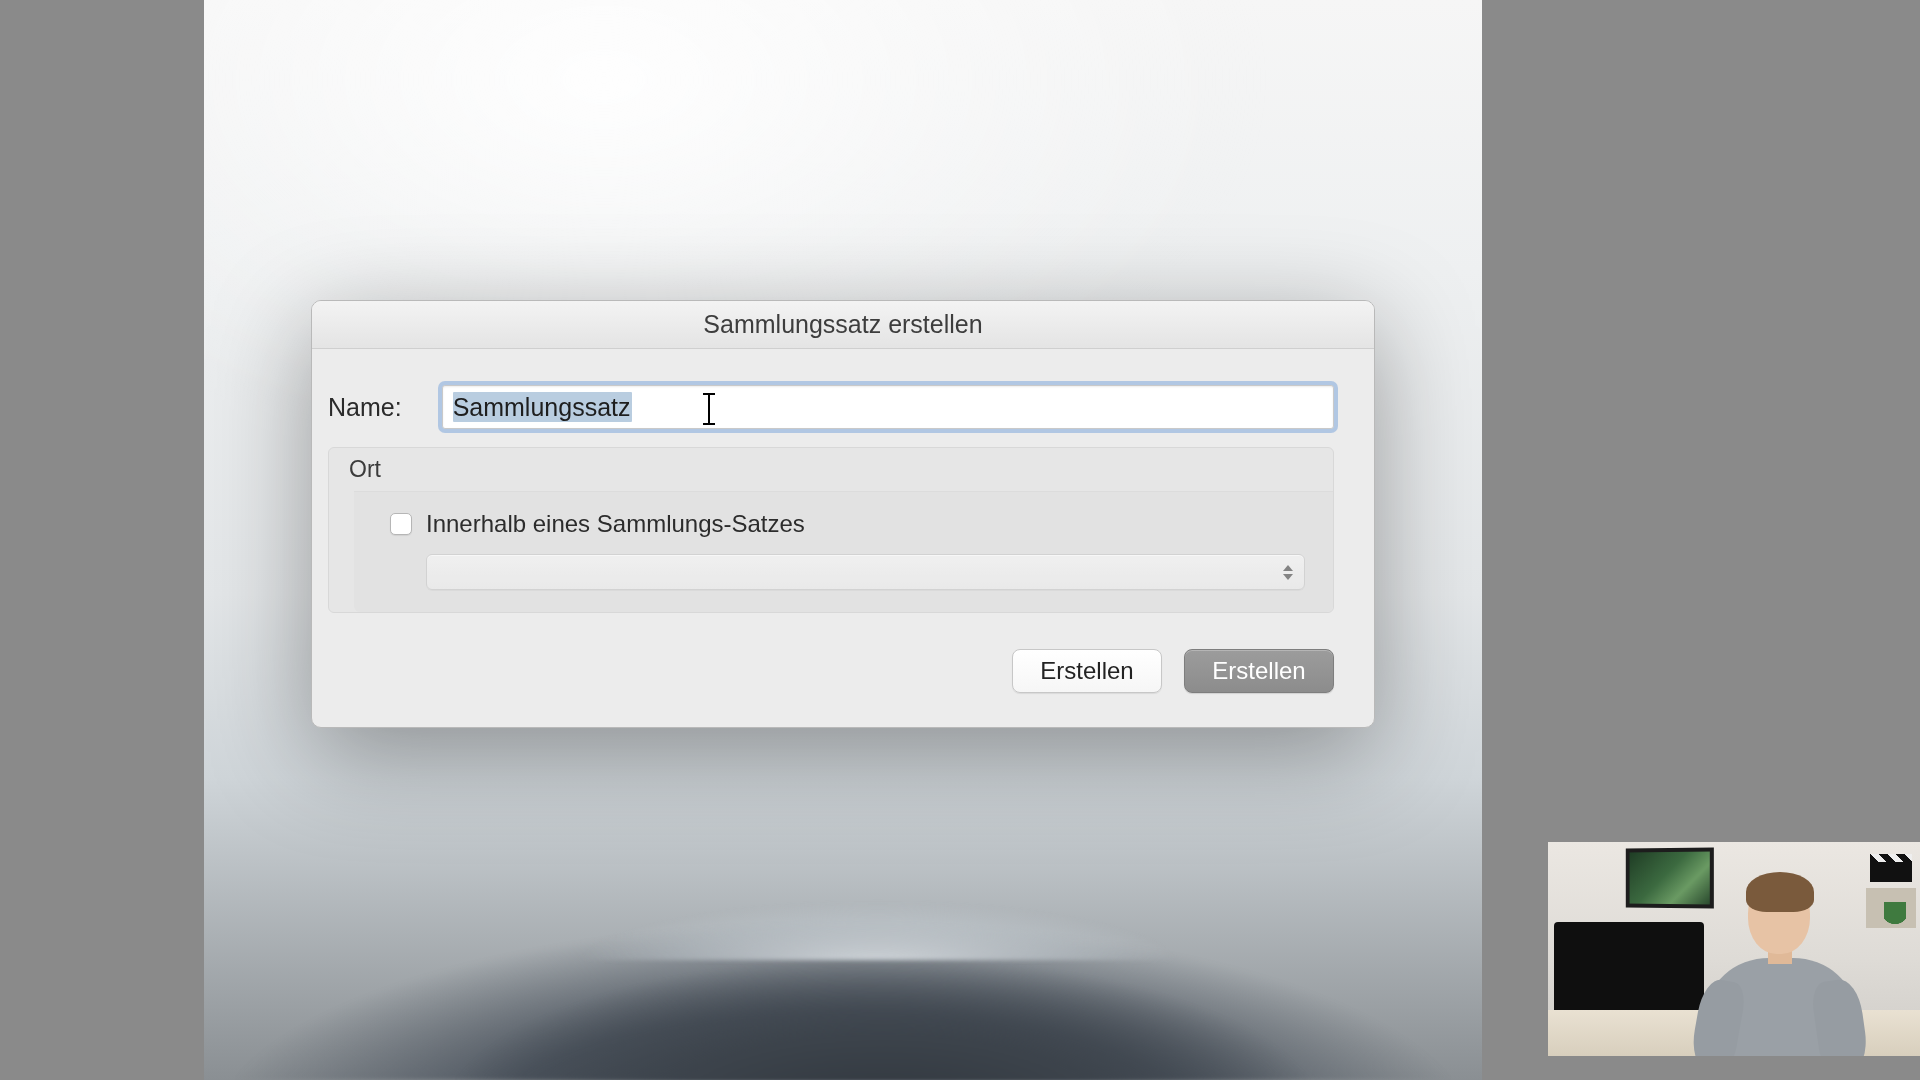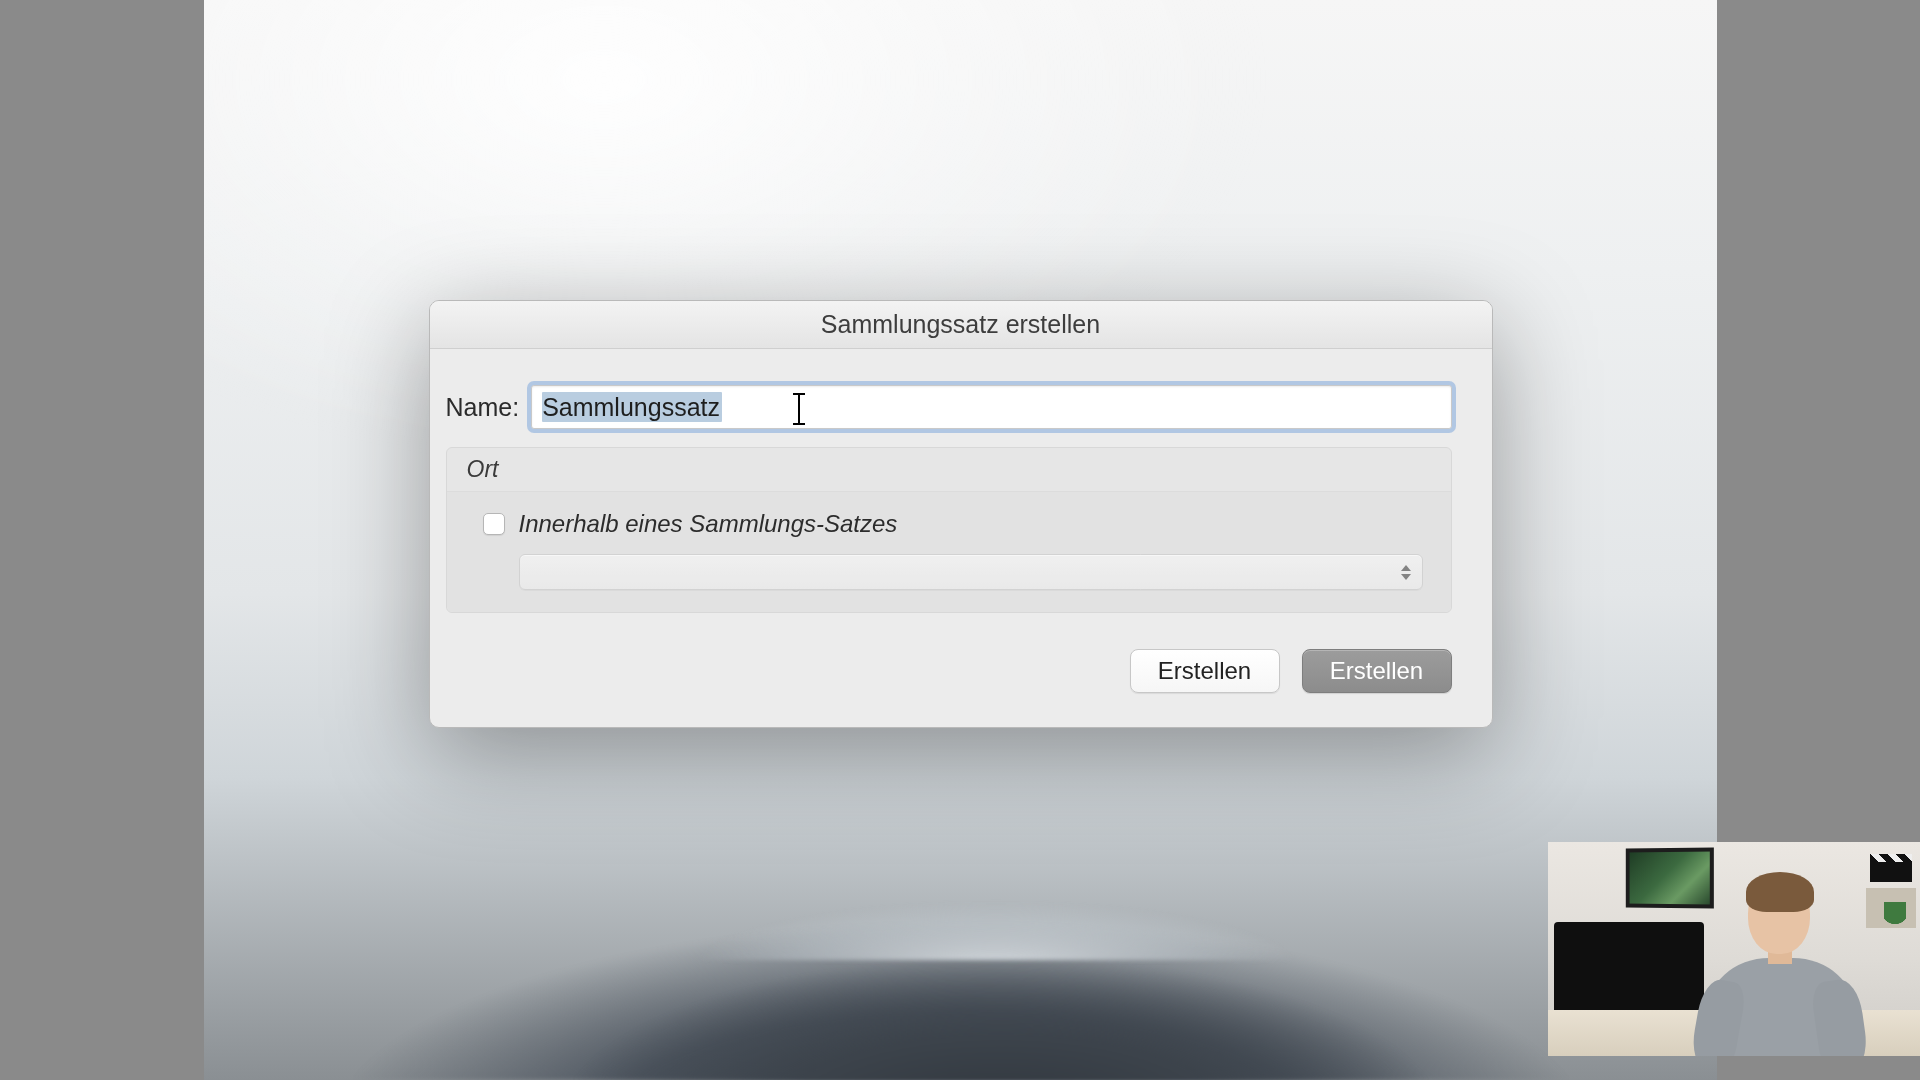--- a/index.html
+++ b/index.html
@@ -20,21 +20,21 @@
     width: 1920px;
     height: 1080px;
     background: #8a8a8a;
     position: relative;
   }
 
   
   .video-region {
     position: absolute;
     left: 204px;
-    width: 1513px; 
+    width: 1278px; 
     top: 0;
     height: 1080px;
     background: linear-gradient(to bottom,
       #f6f6f6 0%,
       #eef0f1 25%,
       #e3e6e8 55%,
       #cfd5d9 72%,
       #8a8f93 100%);
     overflow: hidden;
   }
@@ -126,20 +126,21 @@
     margin-bottom: 18px;
   }
   .name-label {
     font-size: 25px;
     color: #2b2b2b;
     white-space: nowrap;
   }
   .name-input-wrap {
     flex: 1;
     position: relative;
+    margin-left: 28px;
   }
   .name-input {
     width: 100%;
     height: 44px;
     font-size: 25px;
     color: #1e1e1e;
     padding: 4px 10px;
     background: #ffffff;
     border: 1px solid #c9c9c9;
     border-radius: 3px;
@@ -169,33 +170,33 @@
     pointer-events: none;
   }
 
   
   .groupbox {
     border: 1px solid #d8d8d8;
     border-radius: 6px;
     background: #e6e6e6;
     padding: 0;
     margin-bottom: 26px;
-    font-style: italic;
   }
   .groupbox-header {
     padding: 8px 20px 8px 20px;
     font-size: 23px;
     color: #3b3b3b;
   }
   .groupbox-content {
     border-top: 1px solid #dcdcdc;
     background: #e2e2e2;
     padding: 18px 28px 22px 36px;
     border-bottom-left-radius: 6px;
     border-bottom-right-radius: 6px;
+    margin-left: 25px;
   }
 
   .checkbox-row {
     display: flex;
     align-items: center;
     gap: 14px;
     margin-bottom: 16px;
   }
   .checkbox {
     width: 22px;

